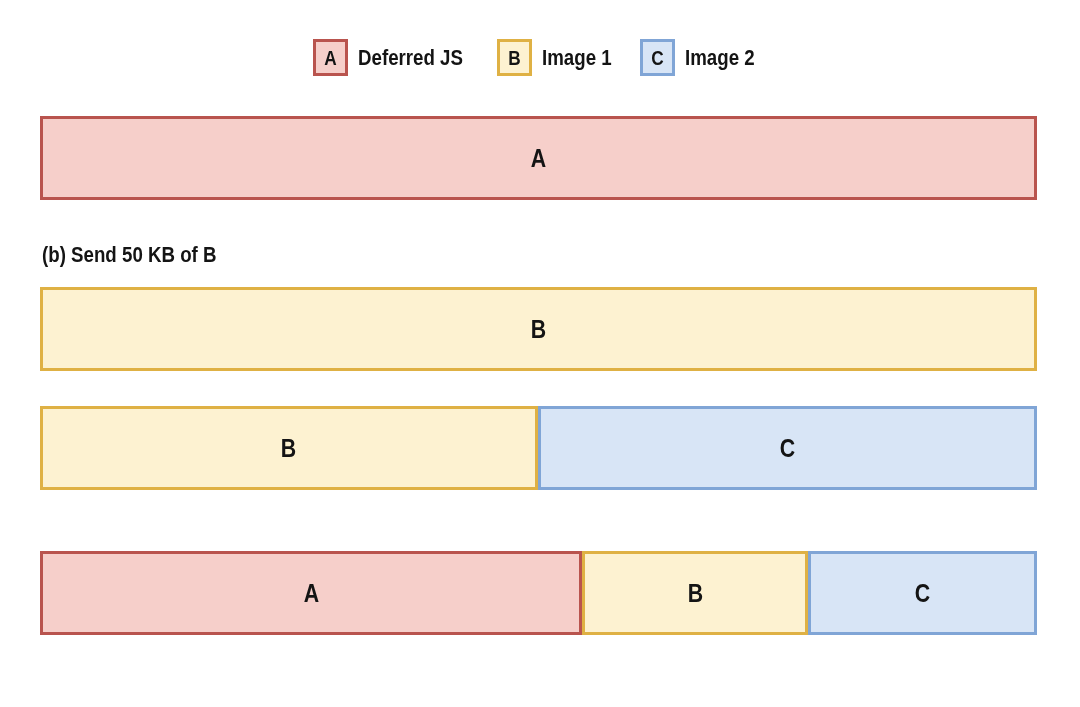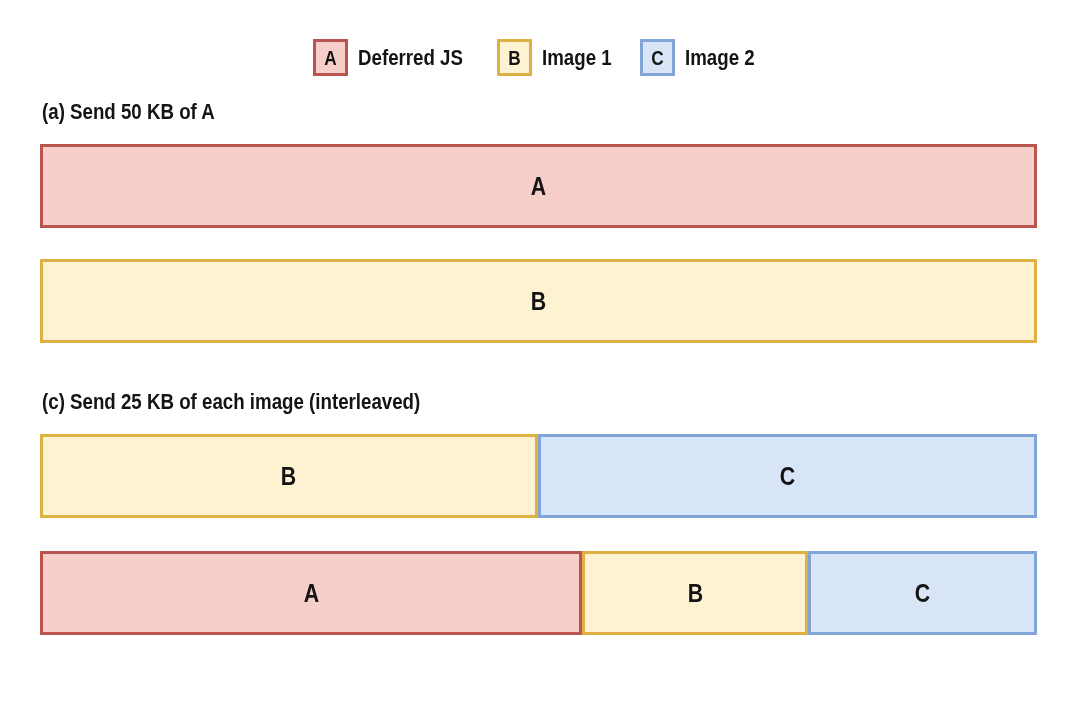--- a/index.html
+++ b/index.html
@@ -103,42 +103,39 @@
       <span class="legend-swatch" style="background-color: rgb(216, 229, 246); border-color: rgb(128, 165, 214);">
         <span class="swatch-letter">C</span>
       </span>
       <span class="legend-label">
         <span class="cond">Image 2</span>
       </span>
     </div>
   </div>
 
   <div class="section" style="top: 98px;">
-    <div class="caption">
-      <span class="cond">(a) Send 50 KB of A</span>
-    </div>
     <div class="bar">
       <div class="segment" style="width: 100%; background-color: rgb(246, 207, 202); border-color: rgb(185, 84, 78);">
         <span class="seg-letter">A</span>
       </div>
     </div>
   </div>
 
   <div class="section" style="top: 241px;">
+    <div class="caption">
+      <span class="cond">(b) Send 50 KB of B</span>
+    </div>
     <div class="bar">
       <div class="segment" style="width: 100%; background-color: rgb(253, 242, 209); border-color: rgb(223, 177, 68);">
         <span class="seg-letter">B</span>
       </div>
     </div>
   </div>
 
   <div class="section" style="top: 388px;">
-    <div class="caption">
-      <span class="cond">(c) Send 25 KB of each image (interleaved)</span>
-    </div>
     <div class="bar">
       <div class="segment" style="width: 49.9%; background-color: rgb(253, 242, 209); border-color: rgb(223, 177, 68);">
         <span class="seg-letter">B</span>
       </div>
       <div class="segment" style="width: 50.1%; background-color: rgb(216, 229, 246); border-color: rgb(128, 165, 214);">
         <span class="seg-letter">C</span>
       </div>
     </div>
   </div>
 

